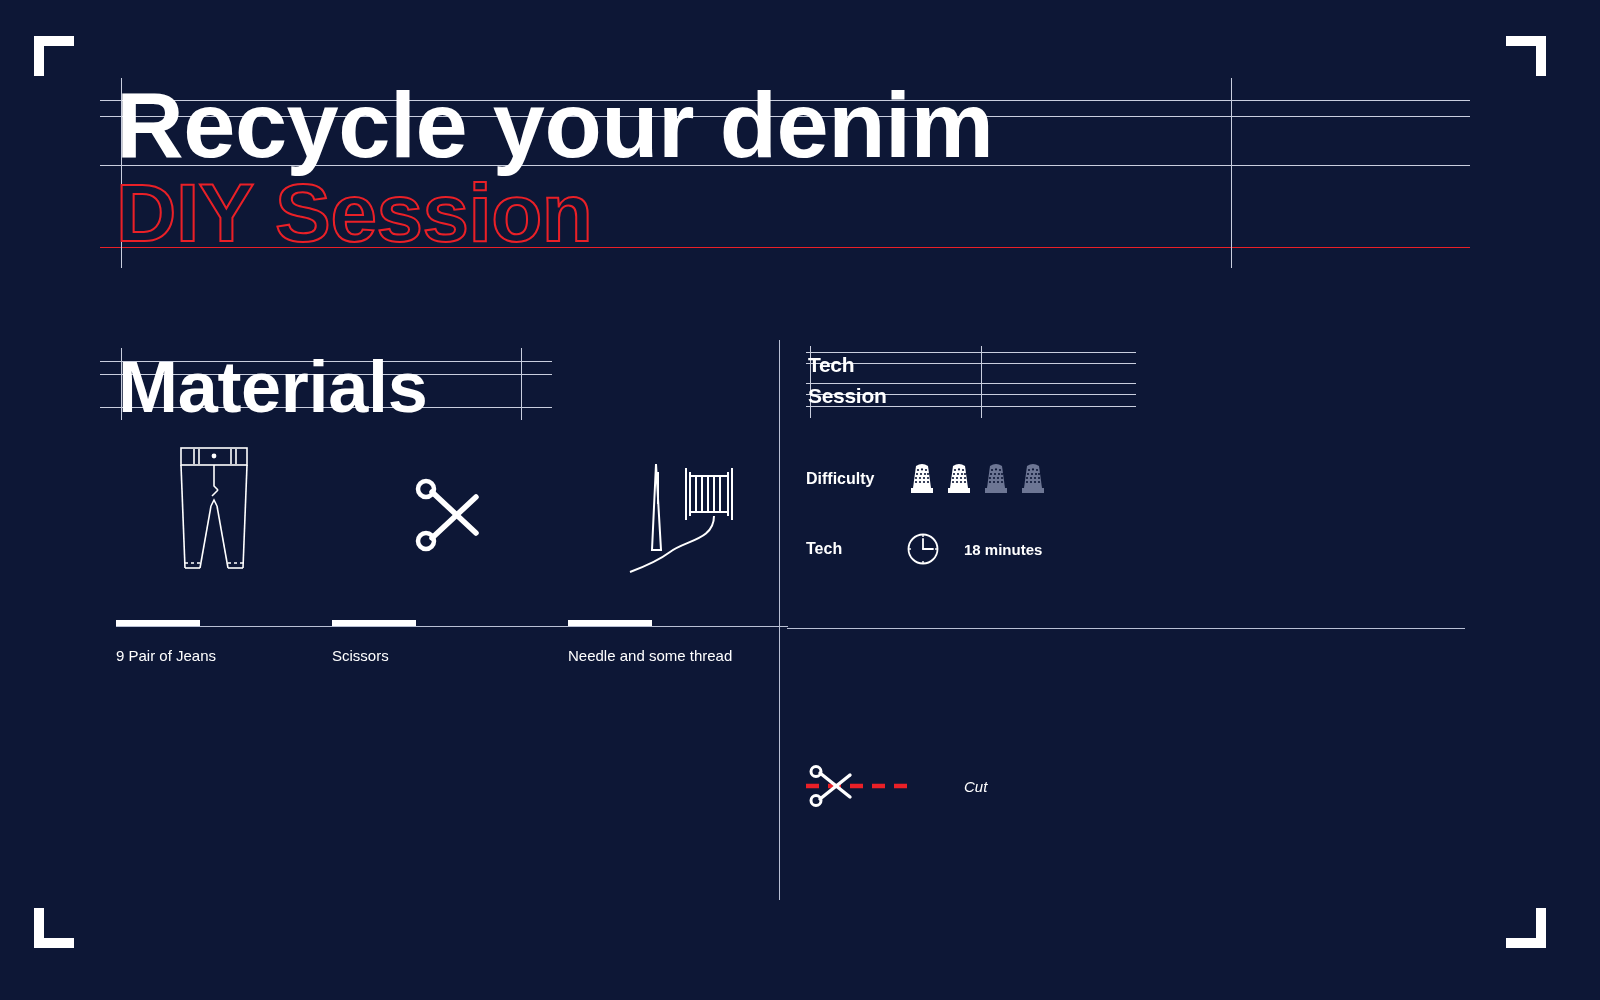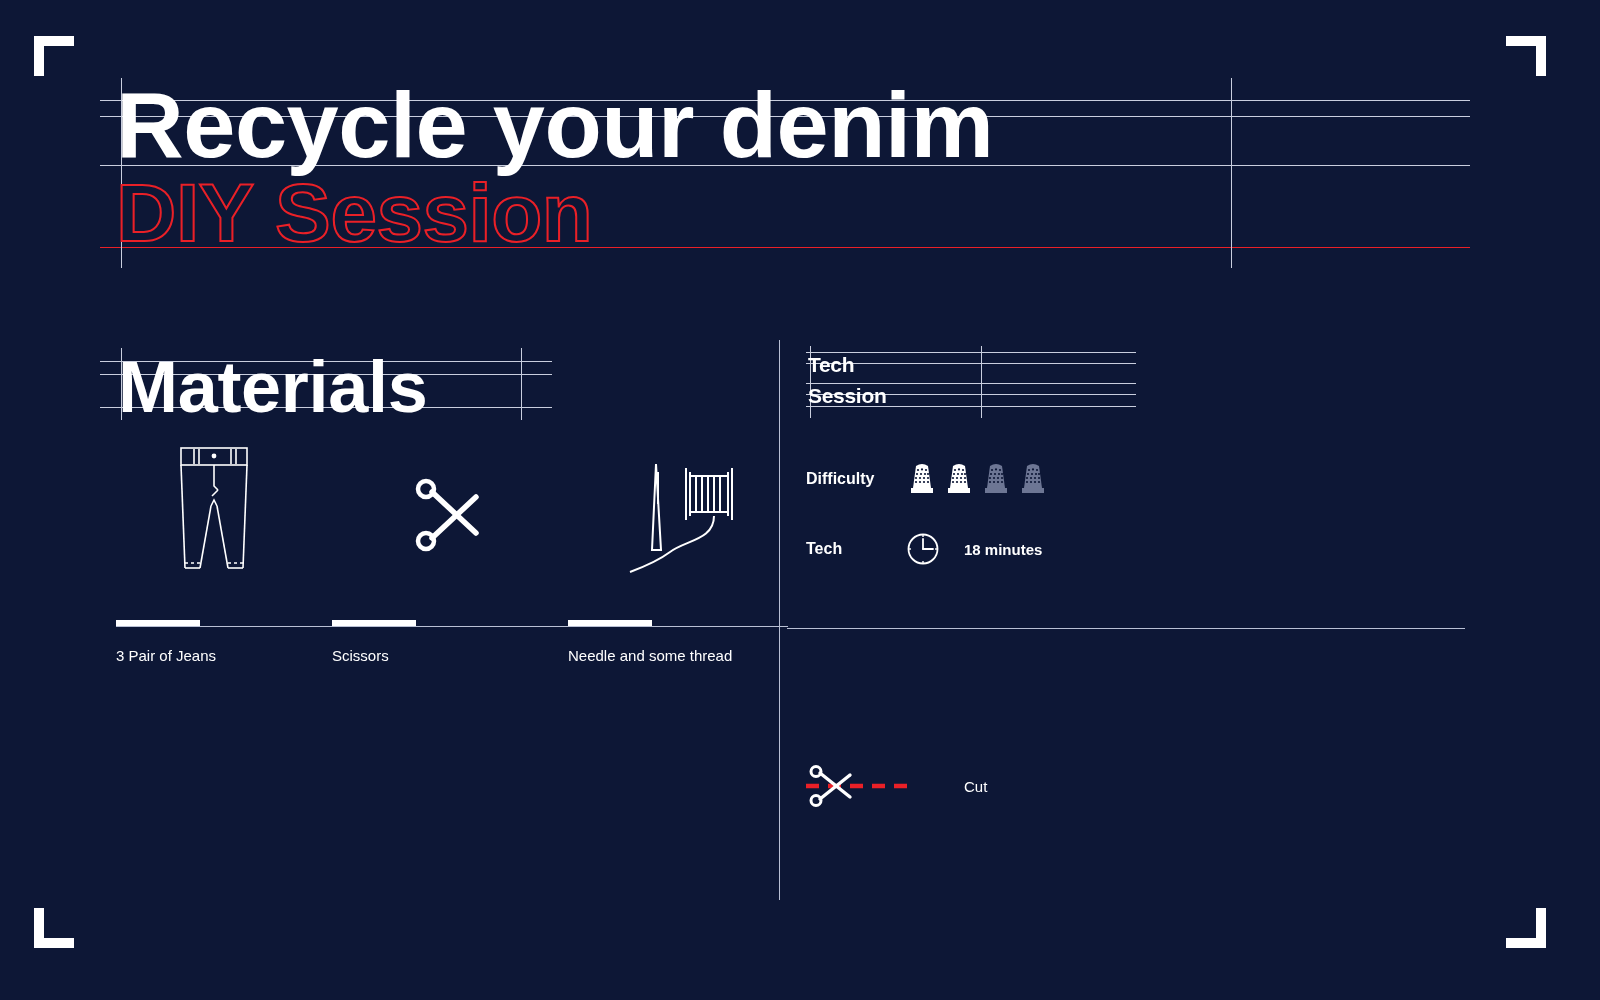--- a/index.html
+++ b/index.html
@@ -96,21 +96,21 @@
   .tech-row .key { font-size:16px; font-weight:bold; width:100px; }
   #difficulty-row { left:806px; top:462px; }
   #time-row { left:806px; top:532px; }
   .thimbles { display:flex; gap:9px; margin-left:2px; }
   .time-val { font-size:15px; font-weight:bold; margin-left:24px; }
 
   
   .legend-row { position:absolute; display:flex; align-items:center; }
   #legend-cut { left:806px; top:765px; }
   #legend-sew { left:806px; top:828px; }
-  .legend-label { color:#ffffff; font-size:15px; margin-left:48px; }
+  .legend-label { color:#ffffff; font-size:15px; margin-left:48px;font-style:italic; }
   .legend-art { position:relative; width:110px; height:42px; }
   .legend-art svg { position:absolute; left:0; top:0; }
 </style>
 </head>
 <body>
 
 <div class="stage">
 
   <div class="corner tl">
       <i class="h"></i>
@@ -173,21 +173,21 @@
             <path d="M63 9 L63 24"></path>
           </g>
           <circle cx="41" cy="16" r="2.4" fill="#ffffff"></circle>
           <g stroke="#ffffff" stroke-width="1.6" stroke-dasharray="3 3">
             <path d="M12 123 L27 123"></path>
             <path d="M55 123 L70 123"></path>
           </g>
         </svg>
       </div>
       <div class="mat-bar" style="width:84px;"></div>
-      <div class="mat-label">3 Pair of Jeans</div>
+      <div class="mat-label">9 Pair of Jeans</div>
     </div>
 
     <div class="mat-item" style="left:452px;">
       <div class="art">
         <svg width="110" height="125" viewBox="0 0 110 125" style="left:60px; top:14px;">
 
           <g fill="none" stroke="#ffffff" stroke-width="2">
             <path d="M28 10 L33 96 L24 96 Z"></path>
             <path d="M30 18 L30 50"></path>
           </g>

